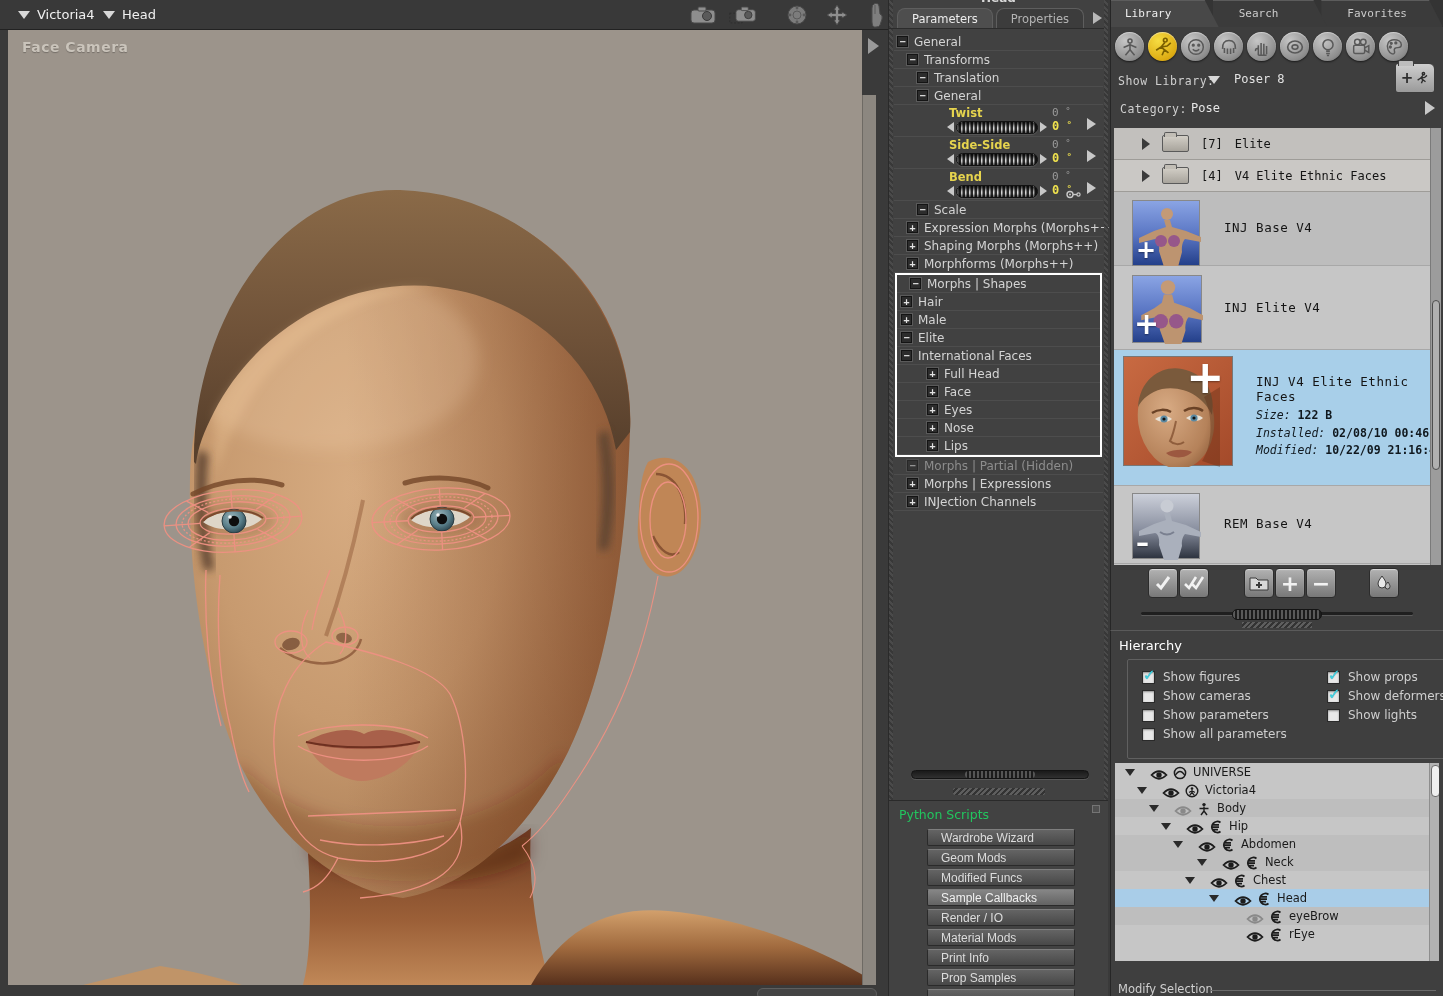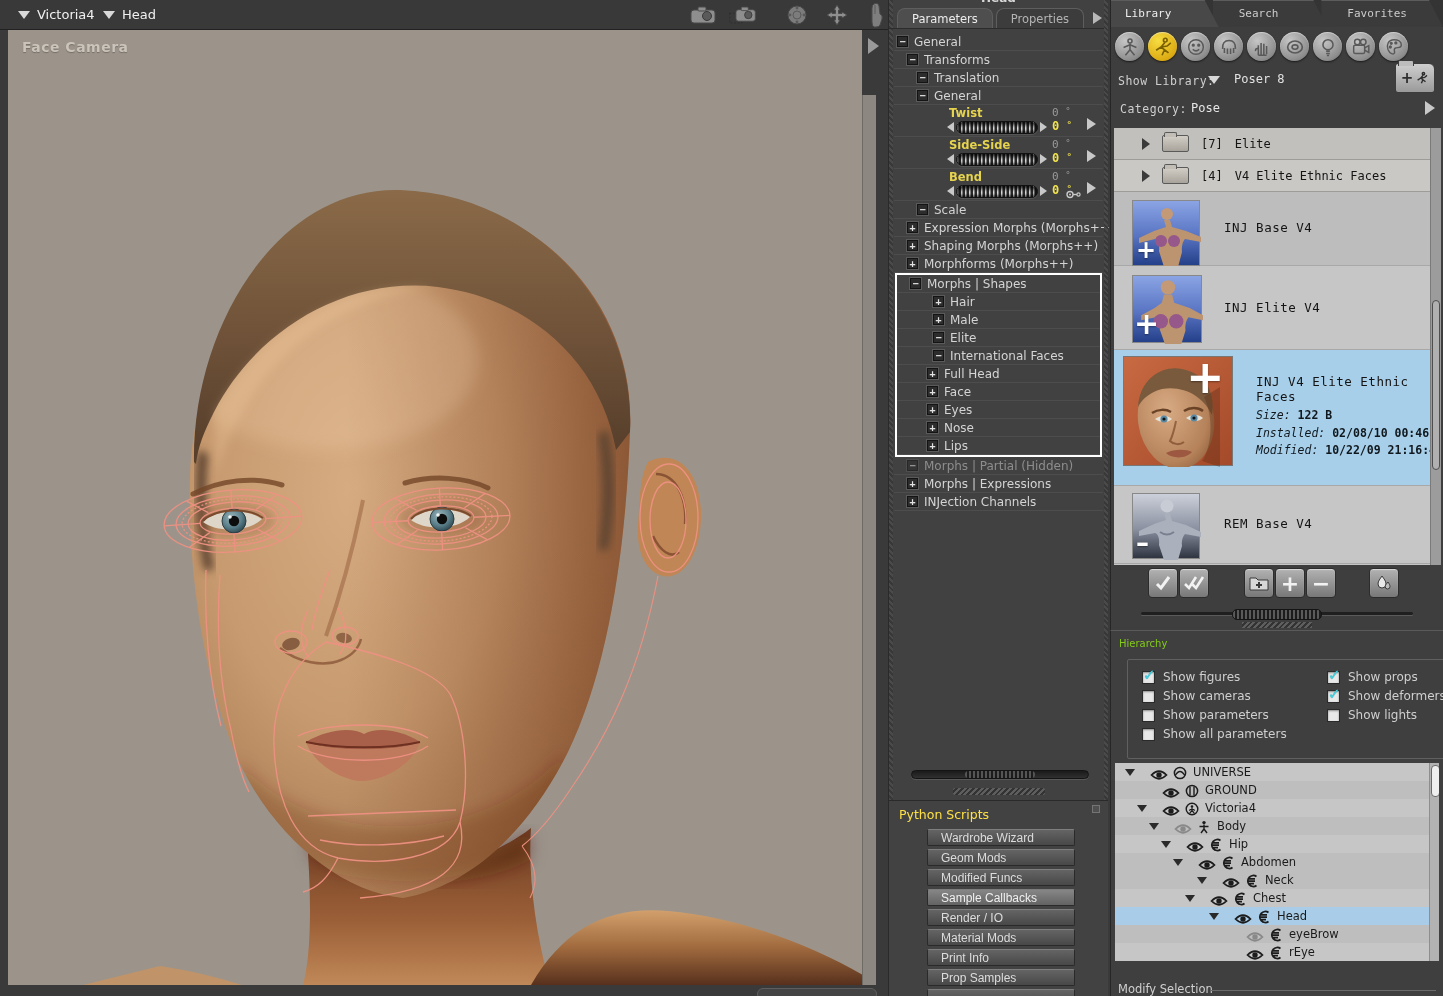--- a/index.html
+++ b/index.html
@@ -33,21 +33,21 @@
   .ptab.active { background:#4e4e4e; color:#ececec; }
   .ptab-arrow { position:absolute; right:6px; top:5px; width:0; height:0; border-top:6px solid transparent; border-bottom:6px solid transparent; border-left:9px solid #b8b8b8; }
   .ptree { padding:4px 5px 0 5px; }
   .prow { display:flex; align-items:center; height:18px; border-bottom:1px solid rgba(100,100,100,.35); }
   .exp { flex:0 0 11px; width:11px; height:11px; border:1px solid #141414; background:#2c2c2c; color:#e2e2e2; font:bold 10px/9px "DejaVu Sans Mono", monospace; text-align:center; margin-right:6px; box-shadow:0 0 0 1px #5a5a5a; }
   .exp.minus::after { content:"\2212"; } .exp.plus::after { content:"+"; }
   .lbl { font-size:12px; color:#d4d4d4; white-space:nowrap; }
   .i0{padding-left:3px}.i1{padding-left:13px}.i2{padding-left:23px}.i3{padding-left:33px}
   .grayed .lbl { color:#8d8d8d; } .grayed .exp { opacity:.55; }
   .hl-box { border:2px solid #ffffff; margin:0 1px; }
-  .hl-box .i1{}.hl-box .i2{padding-left:36px}.hl-box .i3{padding-left:30px}
+  .hl-box .i1{}.hl-box .i2{padding-left:4px}.hl-box .i3{padding-left:30px}
   .dial { position:relative; height:32px; border-bottom:1px solid rgba(100,100,100,.35); }
   .dlabel { position:absolute; left:55px; top:1px; font-size:11.5px; font-weight:bold; color:#e6d44e; }
   .slider { position:absolute; left:53px; top:15px; width:100px; height:14px; display:flex; align-items:center; }
   .sl-l { width:0;height:0;border-top:5px solid transparent;border-bottom:5px solid transparent;border-right:7px solid #c8c8c8; }
   .sl-r { width:0;height:0;border-top:5px solid transparent;border-bottom:5px solid transparent;border-left:7px solid #c8c8c8; }
   .capsule { flex:1; height:13px; margin:0 2px; border-radius:7px;
      background:repeating-linear-gradient(90deg,#e6e6e6 0 1px,#8a8a8a 1px 2px,#2c2c2c 2px 4px);
      box-shadow:inset 0 3px 4px rgba(0,0,0,.85), inset 0 -2px 3px rgba(0,0,0,.6), 0 1px 1px rgba(255,255,255,.12);
      border:1px solid #111; }
   .vals { position:absolute; left:158px; top:1px; line-height:14px; white-space:nowrap; }
@@ -55,21 +55,21 @@
   .vyel  { font:bold 12px "DejaVu Sans Mono", monospace; color:#efe14e; }
   .deg { font-size:9px; vertical-align:2px; }
   .dial-arrow { position:absolute; right:7px; top:13px; width:0; height:0; border-top:6px solid transparent; border-bottom:6px solid transparent; border-left:9px solid #c8c8c8; }
   .key-ic { position:absolute; right:22px; top:15px; }
   .h-scrub { position:absolute; left:22px; top:770px; width:178px; height:9px; border-radius:5px; background:linear-gradient(#1a1a1a,#303030); box-shadow:0 1px 0 rgba(255,255,255,.12); border:1px solid #141414; }
   .h-scrub::after { content:""; position:absolute; left:50%; top:0; transform:translateX(-50%); width:70px; height:7px; background:repeating-linear-gradient(90deg,#555 0 2px,#1c1c1c 2px 4px); border-radius:4px; }
   .hatch-handle { position:absolute; left:50%; transform:translateX(-50%); width:92px; height:7px; background:repeating-linear-gradient(-45deg,#5e5e5e 0 2px,#333 2px 4px); border-radius:2px; }
 
   
   .python { position:absolute; left:888px; top:800px; width:220px; height:196px; background:#424242; border-top:1px solid #2a2a2a; border-left:1px solid #2a2a2a; overflow:hidden; }
-  .py-title { position:absolute; left:10px; top:6px; font-size:12.5px; color:#fde047; }
+  .py-title { position:absolute; left:10px; top:6px; font-size:12.5px; color:#22c55e; }
   .py-corner { position:absolute; right:8px; top:4px; width:8px; height:8px; border:1px solid #747474; background:#505050; }
   .py-btns { position:absolute; left:38px; top:28px; width:148px; display:flex; flex-direction:column; gap:3px; }
   .py-btn { height:17px; text-align:left; padding-left:13px; font-size:12px; line-height:16px; color:#dcdcdc; background:linear-gradient(#646464,#484848); border:1px solid #2a2a2a; border-top-color:#7e7e7e; border-radius:2px; cursor:default; white-space:nowrap; }
   .py-btn.hi { background:linear-gradient(#868686,#636363); color:#f0f0f0; }
 
   
   .library { position:absolute; left:1110px; top:0; width:333px; height:630px; background:#3e3e3e; border-left:1px solid #262626; }
   .lib-tabs { display:flex; height:27px; background:#343434; border-bottom:1px solid #1e1e1e; }
   .lib-tab { position:relative; height:27px; padding:6px 0 0 14px; font:11px "DejaVu Sans Mono", monospace; color:#cccccc; background:#3b3b3b; clip-path:polygon(0 0, calc(100% - 14px) 0, 100% 100%, 0 100%); border-top:1px solid #5c5c5c; }
   .lib-tab.t1 { width:108px; background:#484848; color:#eeeeee; z-index:3; }
@@ -114,21 +114,21 @@
   .tn-gray { background:linear-gradient(#ccd0da 0%, #8a90a0 55%, #2e3440 100%); }
   .tn-face { background:linear-gradient(135deg,#c86a42,#a44a2a); }
   .lib-btns { position:absolute; left:0; top:565px; width:333px; height:42px; }
   .lbtn { position:absolute; top:3px; width:30px; height:30px; border-radius:4px; background:linear-gradient(#b2b2b2,#787878); border:1px solid #2c2c2c; box-shadow:inset 0 1px 1px rgba(255,255,255,.5); display:flex; align-items:center; justify-content:center; color:#3c3c3c; font-weight:bold; }
   .lib-scrub { position:absolute; left:30px; top:612px; width:272px; height:3px; background:#1f1f1f; border-radius:2px; box-shadow:0 1px 0 rgba(255,255,255,.15); }
   .lib-scrub::after { content:""; position:absolute; left:50%; top:-3px; transform:translateX(-50%); width:88px; height:9px; background:repeating-linear-gradient(90deg,#5a5a5a 0 2px,#1c1c1c 2px 4px); border-radius:5px; border:1px solid #141414; }
   .lib-hatch { position:absolute; left:50%; top:622px; transform:translateX(-50%); width:70px; height:6px; background:repeating-linear-gradient(-45deg,#5e5e5e 0 2px,#333 2px 4px); }
 
   
   .hier { position:absolute; left:1110px; top:630px; width:333px; height:366px; background:#3f3f3f; border-left:1px solid #262626; border-top:1px solid #5a5a5a; }
-  .hier-title { position:absolute; left:8px; top:7px; font-size:10px; color:#84cc16; }
+  .hier-title { position:absolute; left:8px; top:7px; font-size:13px; color:#ffffff; }
   .opt-box { position:absolute; left:16px; top:28px; width:324px; height:100px; border:1px solid #606060; border-radius:2px; }
   .opt { position:absolute; display:flex; align-items:center; gap:8px; }
   .cb { width:13px; height:13px; background:#e8e8e8; border:1px solid #2a2a2a; position:relative; box-shadow:inset 0 1px 2px rgba(0,0,0,.4); }
   .cb.checked::after { content:"\2713"; position:absolute; left:0px; top:-6px; font-size:15px; font-weight:bold; color:#3fd2e2; text-shadow:0 0 1px #1a8a98; }
   .opt .olabel { font-size:12px; color:#cfcfcf; white-space:nowrap; }
   .htree { position:absolute; left:4px; top:132px; width:324px; height:198px; background:#c6c6c6; overflow:hidden; }
   .htrow { position:relative; height:18px; }
   .htrow.odd { background:#bebebe; }
   .htrow.sel { background:#a9cde8; }
   .harrow { position:absolute; top:6px; width:0; height:0; border-left:5px solid transparent; border-right:5px solid transparent; border-top:7px solid #2a2a2a; }
@@ -759,29 +759,20 @@
       <div class="htrow">
         <span class="harrow" style="left:10px"></span>
         <span class="heye" style="left:35px"><svg width="18" height="12">
               <use href="#ic-eye"></use>
             </svg></span>
         <span class="hicon" style="left:58px"><svg width="14" height="14">
               <use href="#ic-universe"></use>
             </svg></span>
         <span class="hlabel" style="left:78px">UNIVERSE</span>
       </div>
-      <div class="htrow odd">
-        <span class="heye" style="left:47px"><svg width="18" height="12">
-              <use href="#ic-eye"></use>
-            </svg></span>
-        <span class="hicon" style="left:70px"><svg width="14" height="14">
-              <use href="#ic-ground"></use>
-            </svg></span>
-        <span class="hlabel" style="left:90px">GROUND</span>
-      </div>
       <div class="htrow">
         <span class="harrow" style="left:22px"></span>
         <span class="heye" style="left:47px"><svg width="18" height="12">
               <use href="#ic-eye"></use>
             </svg></span>
         <span class="hicon" style="left:70px"><svg width="14" height="14">
               <use href="#ic-figure"></use>
             </svg></span>
         <span class="hlabel" style="left:90px">Victoria4</span>
       </div>

